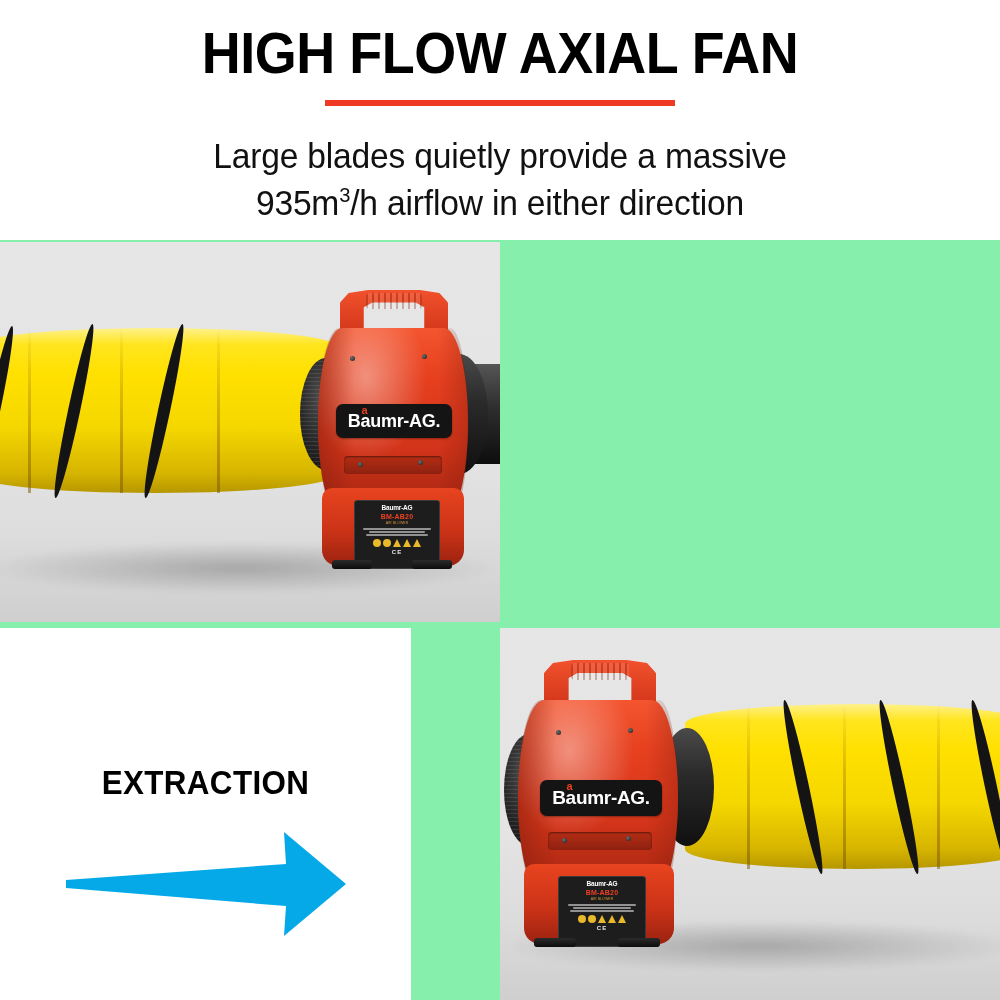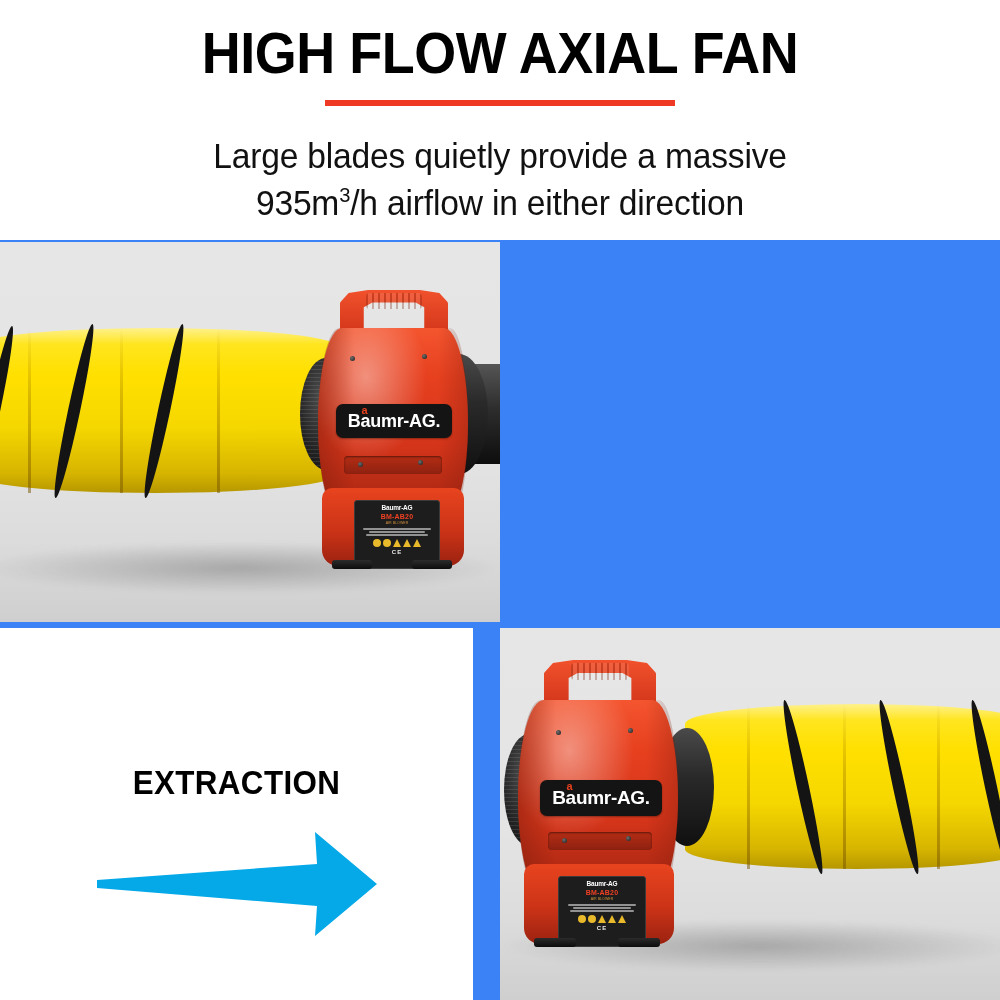--- a/index.html
+++ b/index.html
@@ -2,21 +2,21 @@
 <html><head>
 <meta charset="utf-8">
 <title>High Flow Axial Fan</title>
 <style>
   html,body{margin:0;padding:0;background:#fff;}
   body{
     width:1000px;height:1000px;overflow:hidden;
     font-family:"Liberation Sans", sans-serif;
     -webkit-font-smoothing:antialiased;
   }
-  #page{position:relative;width:1000px;height:1000px;background:#3b82f6;}
+  #page{position:relative;width:1000px;height:1000px;background:#86efac;}
 
   
   .header{position:absolute;left:0;top:0;width:1000px;height:240px;background:#fff;}
   .title{
     position:absolute;left:0;top:22px;width:1000px;text-align:center;
     font-family:"Liberation Sans", sans-serif;
     font-weight:700;font-size:58px;line-height:62px;color:#000;
     letter-spacing:-0.5px;
     transform:scaleX(.93);transform-origin:50% 50%;
   }
@@ -32,21 +32,21 @@
     transform:scaleX(.96);transform-origin:50% 50%;
   }
   .subtitle sup{font-size:21px;vertical-align:super;line-height:0;}
 
   
   .panel{position:absolute;overflow:hidden;}
   .panel-photo{background:linear-gradient(180deg,#e6e6e6 0%,#e4e4e4 55%,#dcdcdc 78%,#cfcfcf 100%);}
   .panel-white{background:#ffffff;}
   #panel-tl{left:0;top:242px;width:500px;height:380px;}
   #panel-tr{left:500px;top:242px;width:500px;height:380px;}
-  #panel-bl{left:0;top:628px;width:473px;height:372px;}
+  #panel-bl{left:0;top:628px;width:411px;height:372px;}
   #panel-br{left:500px;top:628px;width:500px;height:372px;}
 
   
   .callout{
     position:absolute;width:100%;text-align:center;
     font-family:"Liberation Sans", sans-serif;
     font-weight:700;font-size:33px;color:#000;letter-spacing:0.4px;
     transform:scaleX(.95);transform-origin:50% 50%;
   }
   #callout-vent{top:128px;}

